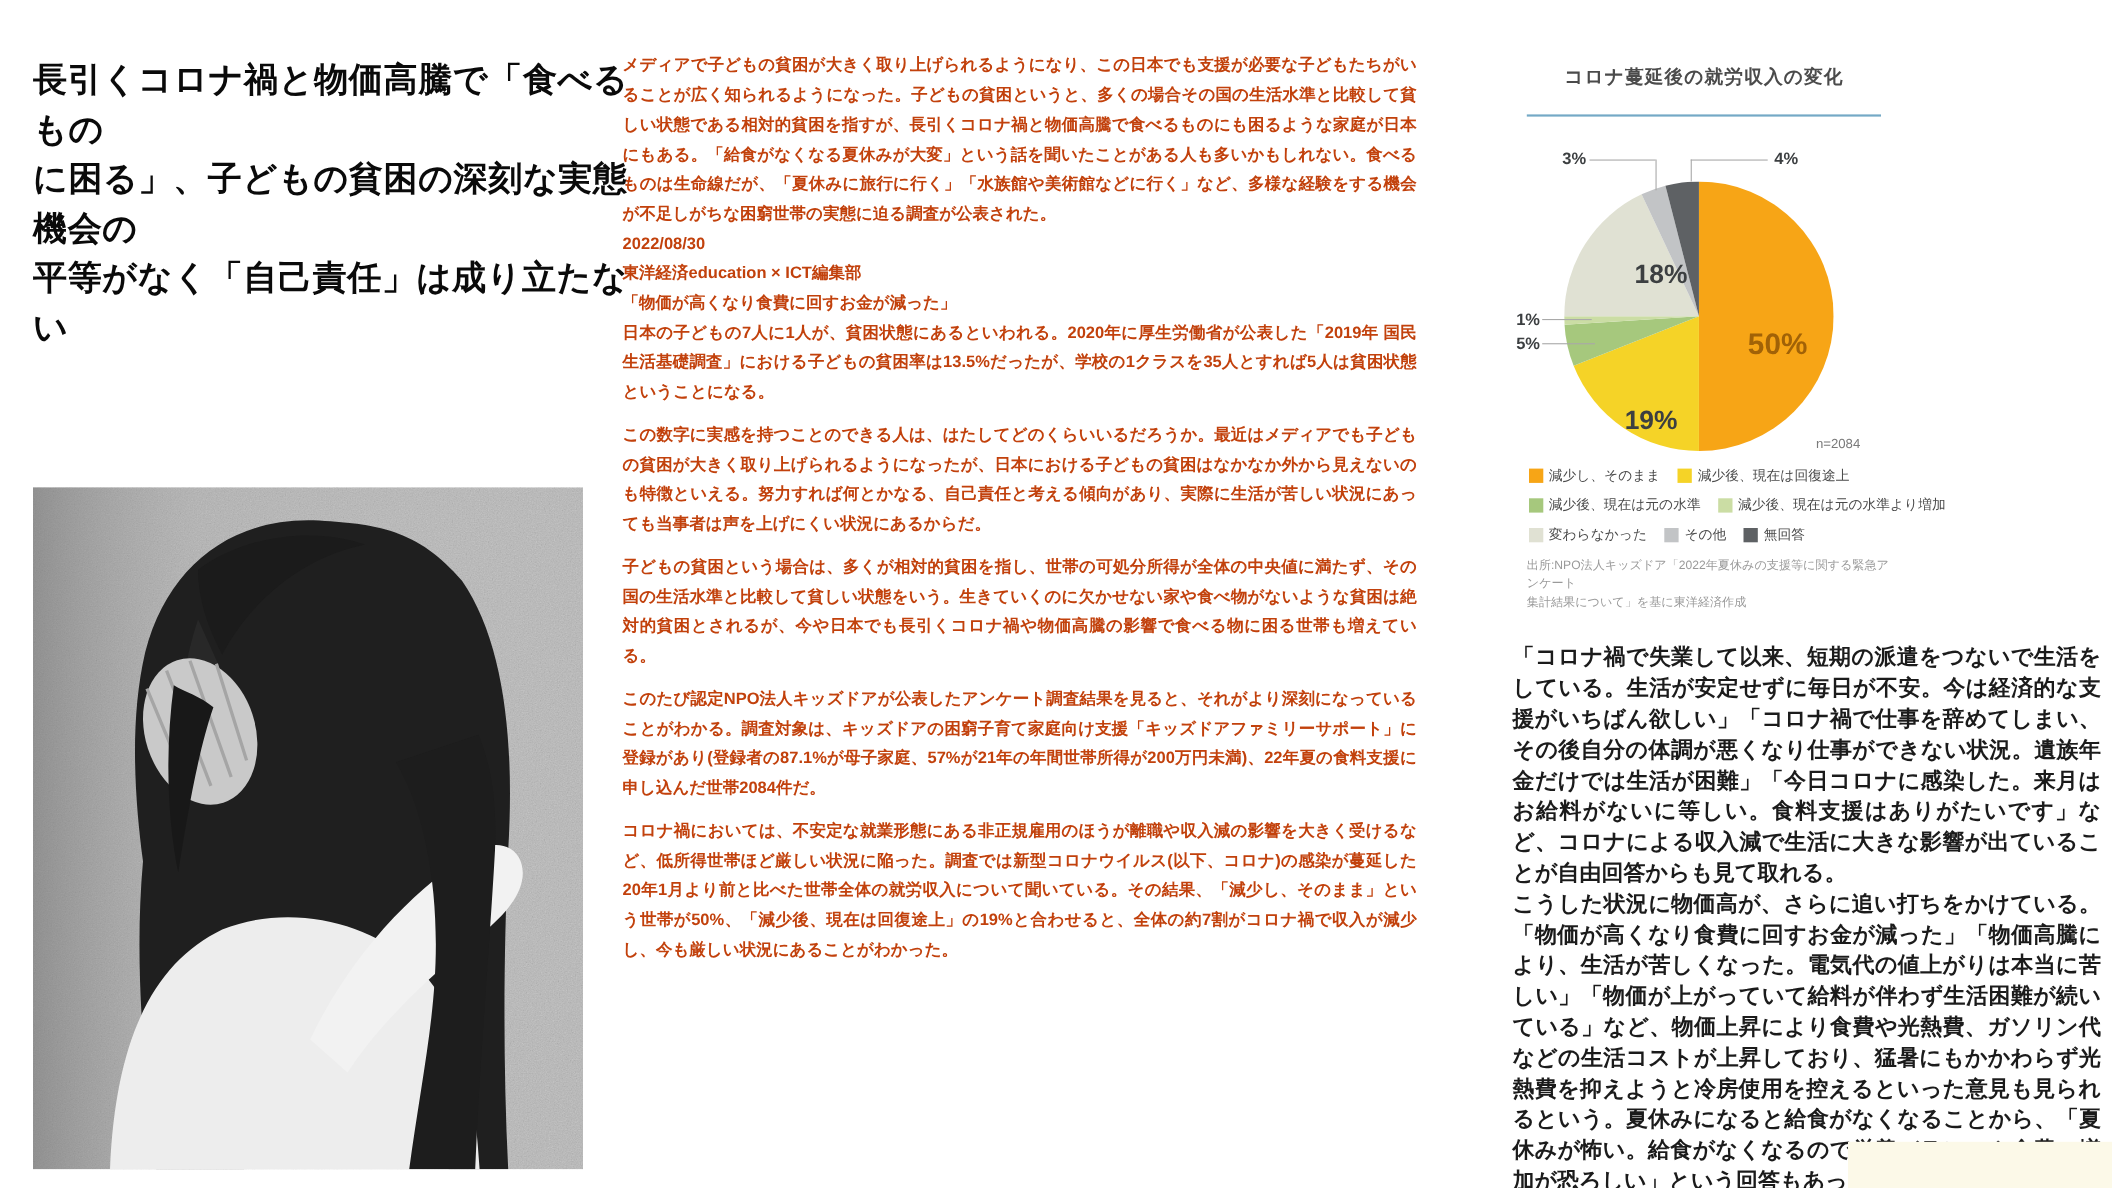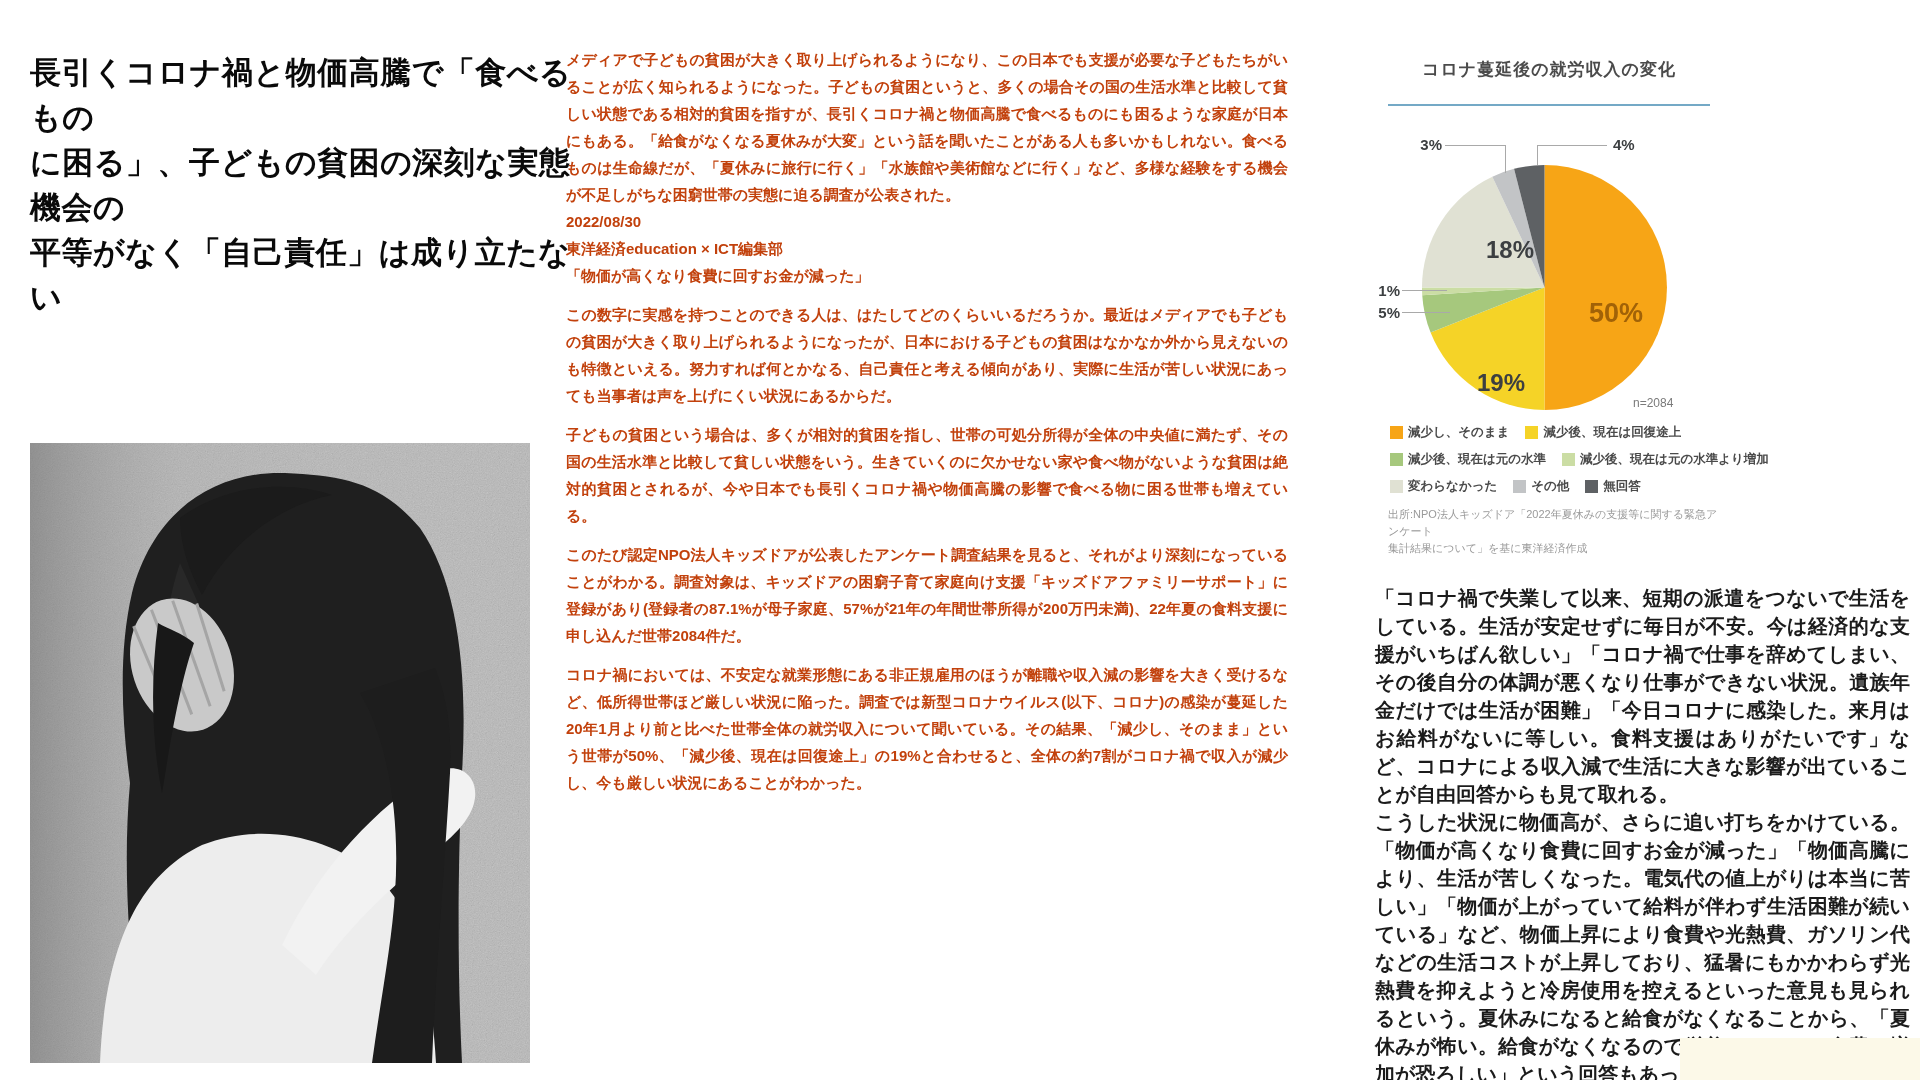--- a/index.html
+++ b/index.html
@@ -42,24 +42,24 @@
   #lbl-1 { left:-4px;  top:224px; width:24px; text-align:right; }
   #lbl-5 { left:-4px;  top:246px; width:24px; text-align:right; }
   .leader-h { position:absolute; height:0; border-top:1.5px solid #a9a9a9; }
   .leader-v { position:absolute; width:0;  border-left:1.5px solid #a9a9a9; }
   #ld-3h { left:65px;  top:87px;  width:60px; }
   #ld-3v { left:125px; top:87px;  height:28px; }
   #ld-4h { left:157px; top:87px;  width:70px; }
   #ld-4v { left:157px; top:87px;  height:20px; }
   #ld-1h { left:22px;  top:232px; width:45px; }
   #ld-5h { left:22px;  top:254px; width:48px; }
-  #n-label { position:absolute; left:253px; top:338px; width:76px; text-align:left;
+  #n-label { position:absolute; left:253px; top:338px; width:76px; text-align:center;
              font-size:12px; color:#7a7a7a; }
   #legend { position:absolute; left:10px; top:366px; width:330px; font-size:12.5px;
-            color:#4a4a4a; font-weight:700; }
+            color:#4a4a4a; font-weight:400; }
   .leg-row { display:flex; gap:16px; margin-bottom:10px; }
   .leg-item { display:flex; align-items:center; gap:5px; white-space:nowrap; }
   .swatch { width:13px; height:13px; flex:0 0 13px; }
   #source { position:absolute; left:8px; top:448px; width:335px; font-size:11px;
             line-height:17px; color:#9a9a9a; white-space:pre-line; font-weight:400; }
 
   #corner-artifact { left:1680px; top:1038px; width:240px; height:42px; background:#fcf9e8; }
 </style>
 </head>
 <body>
@@ -108,20 +108,21 @@
     <path fill="#181818" d="M128 180 C120 240 122 300 132 350 C140 300 150 240 164 200
       C152 190 138 186 128 180 Z"></path>
   </svg>
 </div>
 
 <div id="mid-col" class="abs">
   <p>メディアで子どもの貧困が大きく取り上げられるようになり、この日本でも支援が必要な子どもたちがいることが広く知られるようになった。子どもの貧困というと、多くの場合その国の生活水準と比較して貧しい状態である相対的貧困を指すが、長引くコロナ禍と物価高騰で食べるものにも困るような家庭が日本にもある。「給食がなくなる夏休みが大変」という話を聞いたことがある人も多いかもしれない。食べるものは生命線だが、「夏休みに旅行に行く」「水族館や美術館などに行く」など、多様な経験をする機会が不足しがちな困窮世帯の実態に迫る調査が公表された。</p>
   <p>2022/08/30</p>
   <p>東洋経済education × ICT編集部</p>
   <p>「物価が高くなり食費に回すお金が減った」</p>
+  <p>日本の子どもの7人に1人が、貧困状態にあるといわれる。2020年に厚生労働省が公表した「2019年 国民生活基礎調査」における子どもの貧困率は13.5%だったが、学校の1クラスを35人とすれば5人は貧困状態ということになる。</p>
   <p class="gap">この数字に実感を持つことのできる人は、はたしてどのくらいいるだろうか。最近はメディアでも子どもの貧困が大きく取り上げられるようになったが、日本における子どもの貧困はなかなか外から見えないのも特徴といえる。努力すれば何とかなる、自己責任と考える傾向があり、実際に生活が苦しい状況にあっても当事者は声を上げにくい状況にあるからだ。</p>
   <p class="gap">子どもの貧困という場合は、多くが相対的貧困を指し、世帯の可処分所得が全体の中央値に満たず、その国の生活水準と比較して貧しい状態をいう。生きていくのに欠かせない家や食べ物がないような貧困は絶対的貧困とされるが、今や日本でも長引くコロナ禍や物価高騰の影響で食べる物に困る世帯も増えている。</p>
   <p class="gap">このたび認定NPO法人キッズドアが公表したアンケート調査結果を見ると、それがより深刻になっていることがわかる。調査対象は、キッズドアの困窮子育て家庭向け支援「キッズドアファミリーサポート」に登録があり(登録者の87.1%が母子家庭、57%が21年の年間世帯所得が200万円未満)、22年夏の食料支援に申し込んだ世帯2084件だ。</p>
   <p class="gap">コロナ禍においては、不安定な就業形態にある非正規雇用のほうが離職や収入減の影響を大きく受けるなど、低所得世帯ほど厳しい状況に陥った。調査では新型コロナウイルス(以下、コロナ)の感染が蔓延した20年1月より前と比べた世帯全体の就労収入について聞いている。その結果、「減少し、そのまま」という世帯が50%、「減少後、現在は回復途上」の19%と合わせると、全体の約7割がコロナ禍で収入が減少し、今も厳しい状況にあることがわかった。</p>
 </div>
 
 <div id="chart" class="abs">
   <div id="chart-title">コロナ蔓延後の就労収入の変化</div>
   <div id="chart-underline"></div>
 

